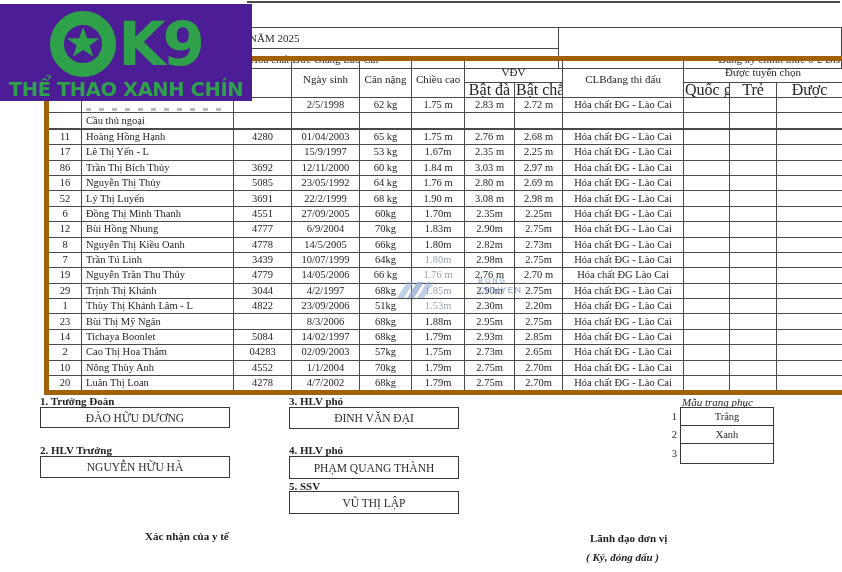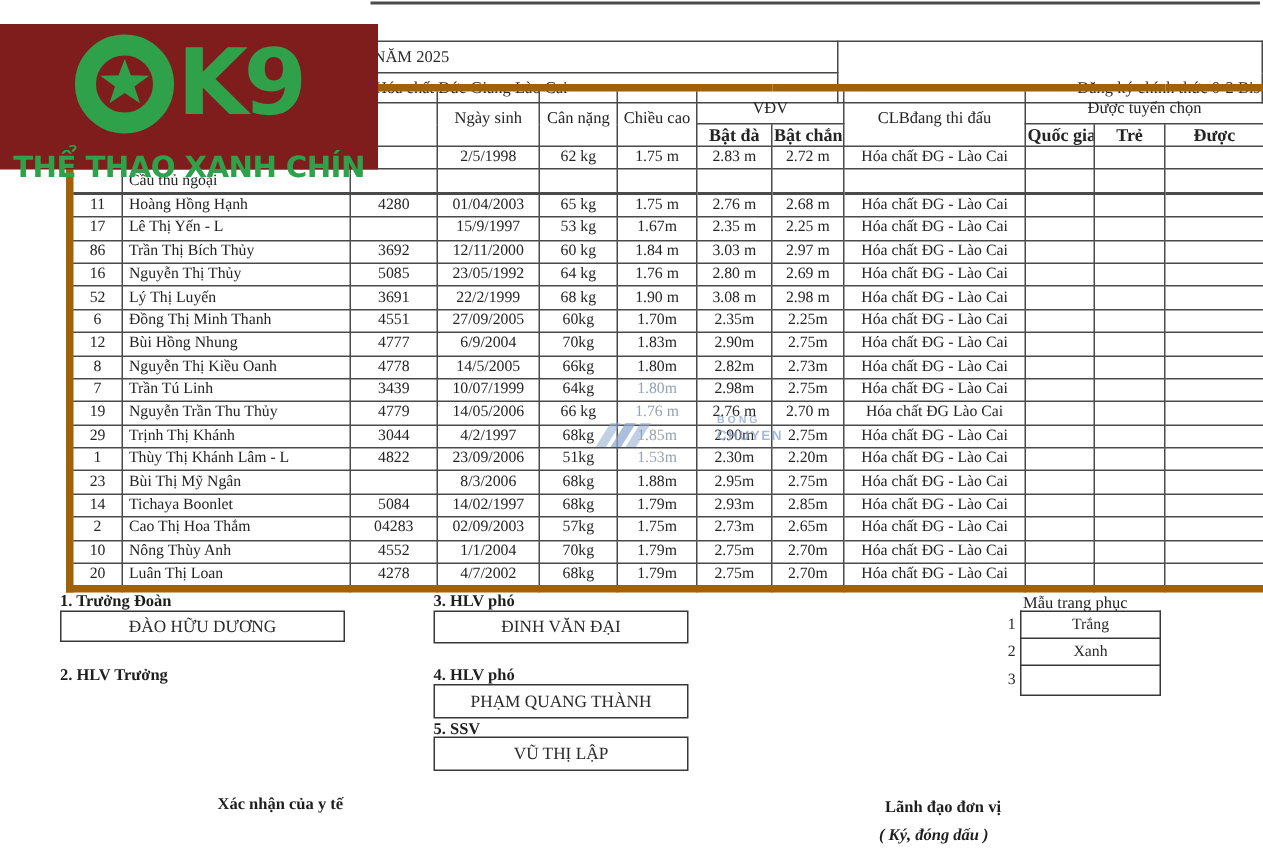--- a/index.html
+++ b/index.html
@@ -17,58 +17,58 @@
   .tt-left{width:416px;padding-left:208px;height:18px;}
   .tt-left2{width:416px;padding-left:209px;height:17px;}
   .tt-right{width:380px;text-align:right;vertical-align:bottom;padding-bottom:3px;}
 
   
   .main-table{left:44px;top:56px;table-layout:fixed;width:798px;border:5px solid #a16207;}
   .main-table td{border:1px solid #4a4a4a;font-size:10.5px;line-height:12px;
                  text-align:center;overflow:hidden;white-space:nowrap;color:#242424;
                  padding:0 1px;}
   .main-table thead tr:first-child td{height:21px;font-size:11px;}
-  .main-table thead tr:last-child td{height:14px;font-size:12px;font-weight:bold;}
+  .main-table thead tr:last-child td{height:14px;font-size:16px;}
   .main-table tbody td{height:14.4px;}
   .c-name{text-align:left !important;padding-left:4px !important;}
   .faded{color:#98a2ae !important;}
   tr.section-row td{border-bottom-width:2px;}
   .cut-marks{display:block;height:3px;margin-top:8px;width:142px;opacity:.5;
     background:repeating-linear-gradient(90deg,#777 0 5px,transparent 5px 13px);}
 
   
-  .logo-block{left:0;top:16px;width:252px;height:97px;background:#7f1d1d;z-index:6;}
+  .logo-block{left:0;top:4px;width:252px;height:97px;background:#4c1d95;z-index:6;}
   .logo-row{display:flex;align-items:center;justify-content:center;margin-top:7px;}
   .o-ring{width:38px;height:38px;border:14px solid var(--green);border-radius:50%;
           position:relative;flex:0 0 auto;}
   .o-star{position:absolute;left:50%;top:50%;width:34px;height:32px;transform:translate(-50%,-52%);
           background:var(--green);
           clip-path:polygon(50% 0%,62% 34%,98% 35%,69% 57%,80% 92%,50% 71%,20% 92%,31% 57%,2% 35%,38% 34%);}
   .k9{font-family:"DejaVu Sans",sans-serif;font-weight:800;font-size:61px;line-height:62px;
       color:var(--green);letter-spacing:-3px;margin-left:2px;}
-  .tagline{margin-top:11px;text-align:center;font-family:"DejaVu Sans",sans-serif;font-weight:700;
+  .tagline{margin-top:1px;text-align:center;font-family:"DejaVu Sans",sans-serif;font-weight:700;
       font-size:19.5px;color:var(--green);white-space:nowrap;letter-spacing:-0.4px;}
 
   
   .watermark{left:390px;top:275px;width:120px;height:30px;z-index:4;pointer-events:none;}
   .wm-stripe{position:absolute;width:7px;height:16px;transform:skewX(-32deg);
              background:var(--wm);opacity:.55;}
   .wm-s1{left:12px;top:7px;}
   .wm-s2{left:22px;top:7px;opacity:.75;}
   .wm-s3{left:32px;top:7px;}
   .wm-text{position:absolute;left:44px;top:1px;font-family:Liberation Sans, sans-serif;
            color:var(--wm);opacity:.8;font-weight:700;padding-left:44px;}
   .wm-l1{font-size:7px;letter-spacing:2px;}
   .wm-l2{font-size:9px;letter-spacing:1px;}
 
   
   .off-label{font-size:11px;font-weight:bold;color:#1e1e1e;white-space:nowrap;}
   .off-box{border:1px solid #383838;display:flex;align-items:center;justify-content:center;
            font-size:11.5px;color:#2a2a2a;white-space:nowrap;}
-  .uni-label{font-size:11px;color:#1e1e1e;}
+  .uni-label{font-size:11px;color:#1e1e1e;font-style:italic;}
   .uni-table td{font-size:10.5px;color:#2a2a2a;}
   .uni-num{width:13px;text-align:right;padding-right:3px;border:none;}
   .uni-color{width:90px;height:15px;text-align:center;border:1px solid #383838;}
   .footer-bold{font-size:11px;font-weight:bold;color:#1e1e1e;white-space:nowrap;}
   .footer-italic{font-size:11px;font-weight:bold;font-style:italic;color:#1e1e1e;white-space:nowrap;}
 </style>
 </head>
 <body>
 
 <div class="page">
@@ -407,20 +407,21 @@
       </div>
       <div class="k9">K9</div>
     </div>
     <div class="tagline">THỂ THAO XANH CHÍN</div>
   </div>
 
   <div class="abs off-label" style="left:40px;top:395px">1. Trưởng Đoàn</div>
   <div class="abs off-box" style="left:40px;top:407px;width:188px;height:19px">ĐÀO HỮU DƯƠNG</div>
 
   <div class="abs off-label" style="left:40px;top:444px">2. HLV Trưởng</div>
+  <div class="abs off-box" style="left:40px;top:456px;width:188px;height:20px">NGUYỄN HỮU HÀ</div>
 
   <div class="abs off-label" style="left:289px;top:395px">3. HLV phó</div>
   <div class="abs off-box" style="left:289px;top:407px;width:168px;height:20px">ĐINH VĂN ĐẠI</div>
 
   <div class="abs off-label" style="left:289px;top:444px">4. HLV phó</div>
   <div class="abs off-box" style="left:289px;top:456px;width:168px;height:21px">PHẠM QUANG THÀNH</div>
 
   <div class="abs off-label" style="left:289px;top:480px">5. SSV</div>
   <div class="abs off-box" style="left:289px;top:491px;width:168px;height:21px">VŨ THỊ LẬP</div>
 

